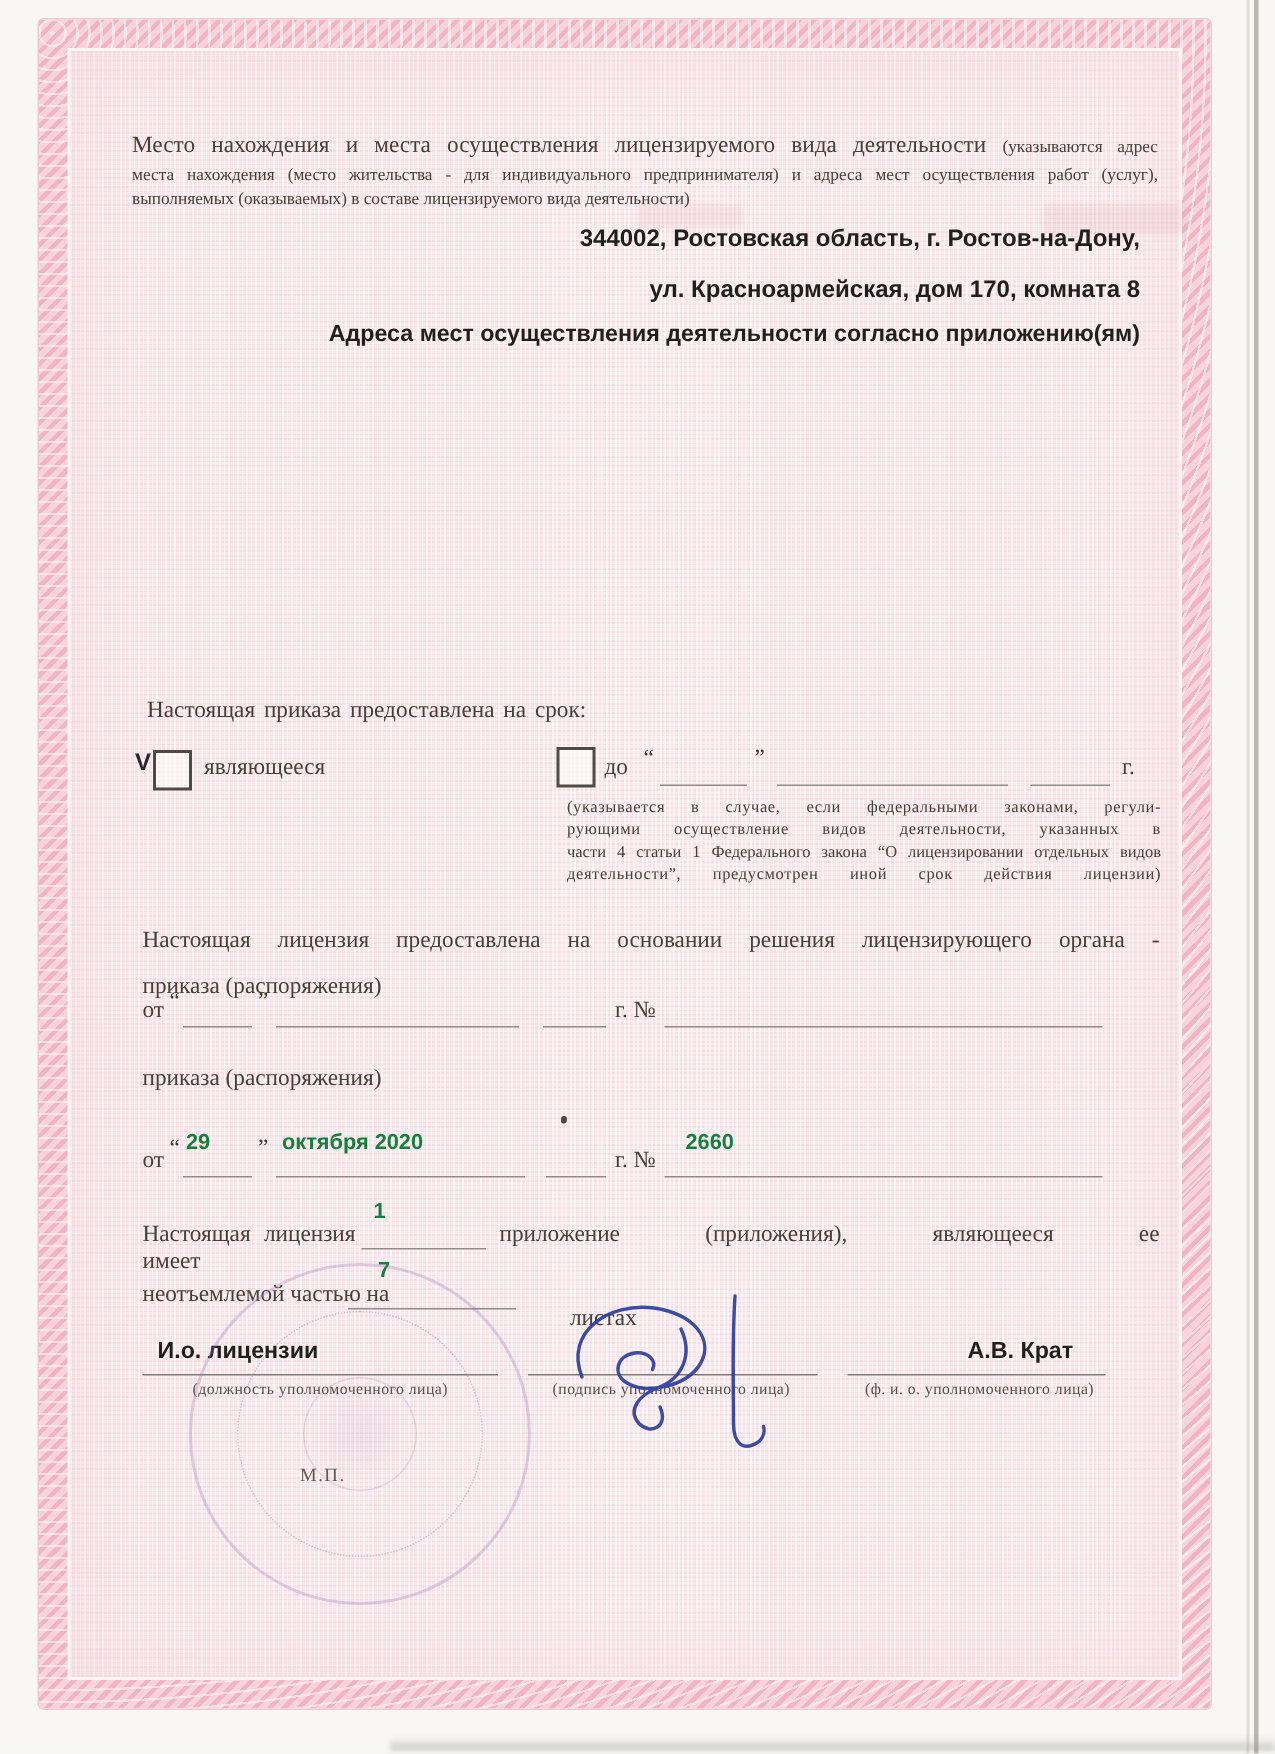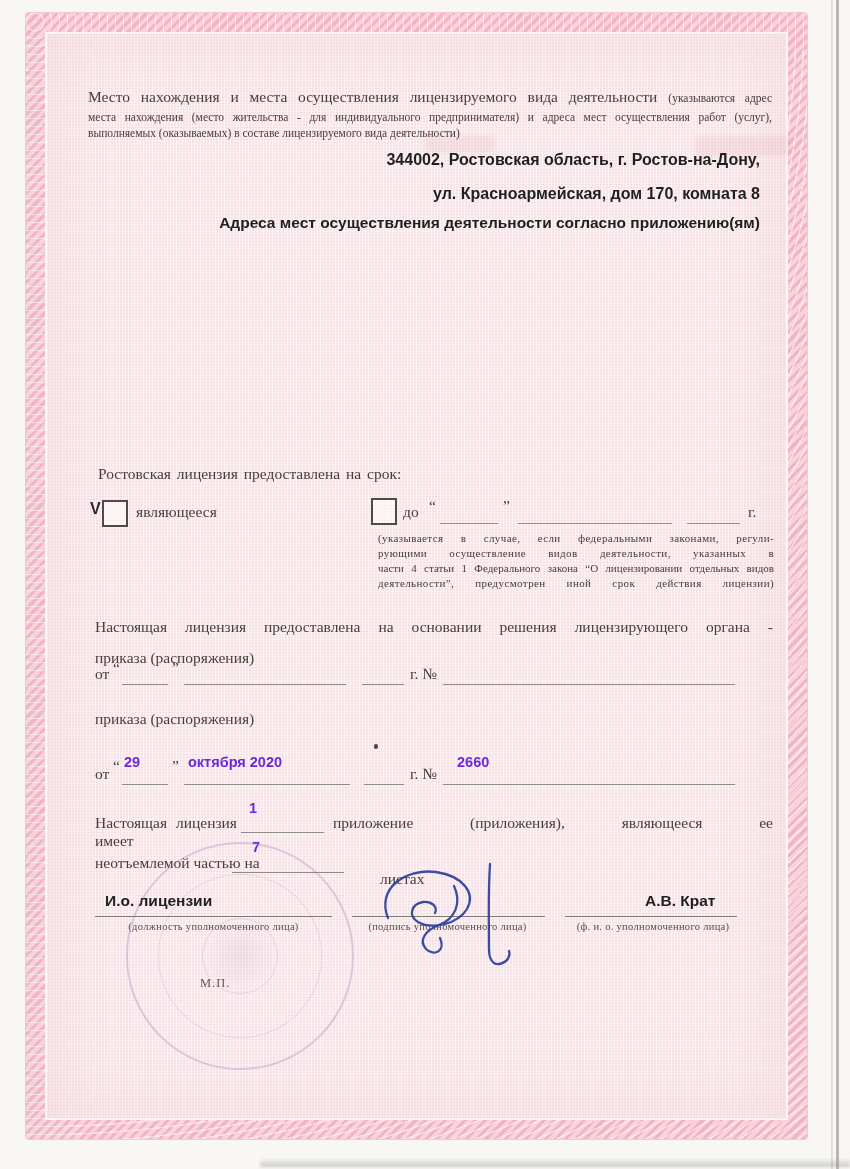--- a/index.html
+++ b/index.html
@@ -32,21 +32,21 @@
       #f9e9ec;
     box-shadow:0 0 0 2px #fdf4f6, inset 0 0 70px rgba(243,205,214,.55);
   }
   
   .ser{font-family:"Liberation Serif",serif;color:#46403b;}
   .big{font-size:15.5px;}
   .sm{font-size:11.5px;}
   .xs{font-size:11px;letter-spacing:.4px;}
   .jl{text-align:justify;text-align-last:justify;}
   .bold-sans{font-family:"Liberation Sans",sans-serif;font-weight:700;color:#1f1f1f;}
-  .fill{font-family:"Liberation Sans",sans-serif;font-weight:700;font-size:14.5px;color:#6d28d9;}
+  .fill{font-family:"Liberation Sans",sans-serif;font-weight:700;font-size:14.5px;color:#15803d;}
   .addr{font-size:16px;text-align:right;}
   .blank{border-bottom:1px solid #8f8b87;height:22px;}
   .cap{font-size:10.5px;color:#55504b;text-align:center;letter-spacing:.3px;}
   .sigline{border-bottom:1px solid #7d7975;height:20px;}
   
   .cbx{width:22px;height:23px;border:2px solid #4d4a47;background:rgba(255,252,252,.55);}
   .vmark{font-family:"Liberation Sans",sans-serif;font-weight:700;font-size:16px;color:#2a2a33;}
   
   .stamp{left:126px;top:842px;width:224px;height:224px;border-radius:50%;
     border:2px solid rgba(148,117,177,.30);filter:blur(.4px);}
@@ -79,21 +79,21 @@
     <span class="sm">(указываются адрес</span>
   </div>
   <div class="sm jl" style="line-height:16px;">места нахождения (место жительства - для индивидуального предпринимателя) и адреса мест осуществления работ (услуг),</div>
   <div class="sm" style="line-height:16px;">выполняемых (оказываемых) в составе лицензируемого вида деятельности)</div>
 </div>
 
 <div class="abs bold-sans addr" style="left:60px;top:151px;width:700px;">344002, Ростовская область, г. Ростов-на-Дону,</div>
 <div class="abs bold-sans addr" style="left:60px;top:185px;width:700px;">ул. Красноармейская, дом 170, комната 8</div>
 <div class="abs bold-sans addr" style="left:60px;top:214px;width:700px;font-size:15.5px;">Адреса мест осуществления деятельности согласно приложению(ям)</div>
 
-<div class="abs ser big" style="left:98px;top:465px;word-spacing:2px;">Ростовская лицензия предоставлена на срок:</div>
+<div class="abs ser big" style="left:98px;top:465px;word-spacing:2px;">Настоящая приказа предоставлена на срок:</div>
 
 <span class="abs vmark" style="left:90px;top:500px;">V</span>
 <div class="abs cbx" style="left:102px;top:500px;"></div>
 <span class="abs ser big" style="left:136px;top:503px;">являющееся</span>
 
 <div class="abs cbx" style="left:371px;top:498px;"></div>
 <span class="abs ser big" style="left:403px;top:503px;">до</span>
 <span class="abs ser big" style="left:429px;top:497px;">“</span>
 <span class="abs blank" style="left:440px;top:501px;width:58px;"></span>
 <span class="abs ser big" style="left:503px;top:497px;">”</span>

